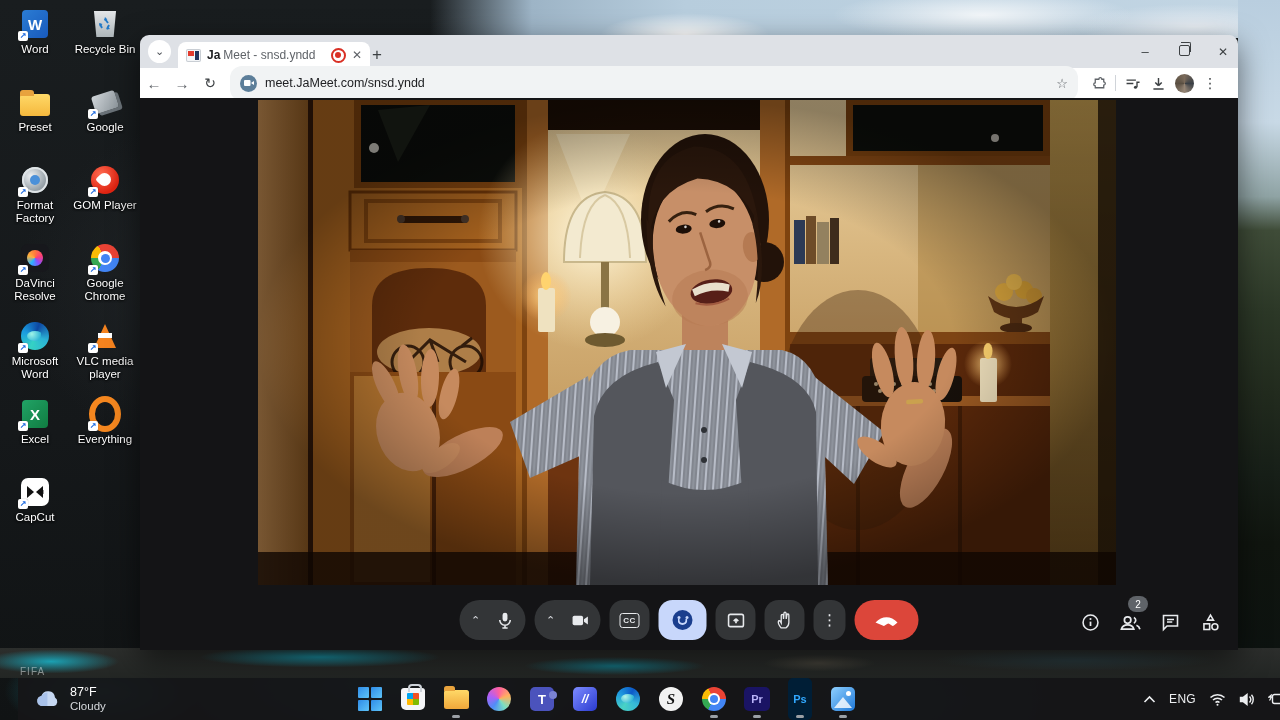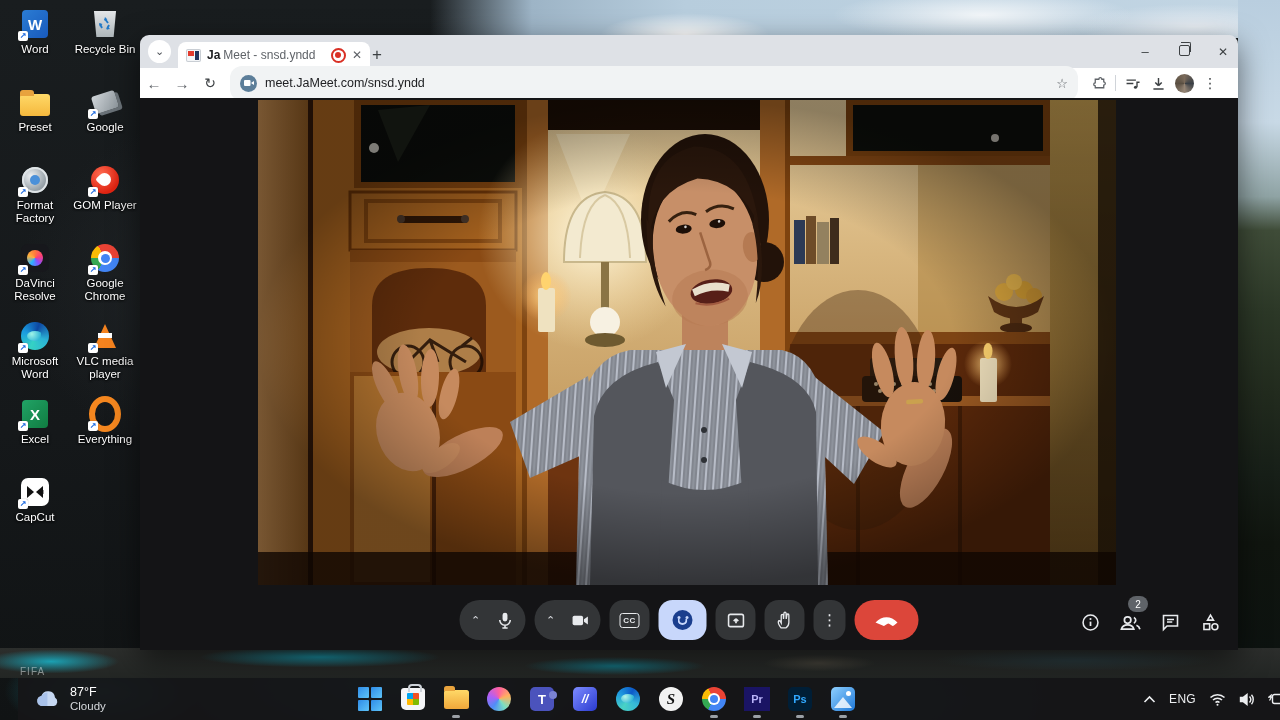--- a/index.html
+++ b/index.html
@@ -147,22 +147,22 @@
   .a-teams::after{content:"";position:absolute;right:-3px;top:4px;width:8px;height:8px;border-radius:50%;background:#7b83d3;}
   .a-slash{width:24px;height:24px;border-radius:5px;background:linear-gradient(135deg,#7d8cff,#2a3ad0);color:#fff;
     font-weight:bold;font-style:italic;font-size:12px;display:grid;place-items:center;}
   .a-edge{width:24px;height:24px;border-radius:50%;background:conic-gradient(from 210deg,#49d2c5,#1f9ce0,#0c59c9,#35b7d8,#49d2c5);position:relative;}
   .a-edge::after{content:"";position:absolute;left:5px;top:7px;width:14px;height:9px;border-radius:50%;background:radial-gradient(circle at 30% 30%,#b5f5e9,#2bb3d6 72%,transparent 74%);}
   .a-scirc{width:24px;height:24px;border-radius:50%;background:#f2f2f2;color:#141414;display:grid;place-items:center;
     font-family:"Liberation Serif",serif;font-style:italic;font-weight:bold;font-size:15px;}
   .a-chrome{width:24px;height:24px;border-radius:50%;background:conic-gradient(from -30deg,#ea4335 0 120deg,#4285f4 0 240deg,#34a853 0 300deg,#fbbc05 0 360deg);position:relative;}
   .a-chrome::before{content:"";position:absolute;left:6px;top:6px;width:12px;height:12px;border-radius:50%;background:#fff;}
   .a-chrome::after{content:"";position:absolute;left:8px;top:8px;width:8px;height:8px;border-radius:50%;background:#4285f4;}
-  .a-pr{width:38px;height:24px;border-radius:0;background:#1a1464;color:#b9b3f8;font-weight:bold;font-size:11px;display:grid;place-items:center;}
-  .a-ps{width:24px;height:24px;border-radius:5px;background:#001e36;color:#31a8ff;font-weight:bold;font-size:11px;display:grid;place-items:center;}
+  .a-pr{width:38px;height:24px;border-radius:5px;background:#1a1464;color:#b9b3f8;font-weight:bold;font-size:11px;display:grid;place-items:center;}
+  .a-ps{width:24px;height:42px;border-radius:5px;background:#001e36;color:#31a8ff;font-weight:bold;font-size:11px;display:grid;place-items:center;}
   .a-photos{width:24px;height:24px;border-radius:5px;background:linear-gradient(135deg,#8fd0ff,#1e78d7);position:relative;overflow:hidden;}
   .a-photos::before{content:"";position:absolute;left:3px;bottom:3px;width:0;height:0;border-left:9px solid transparent;border-right:9px solid transparent;border-bottom:11px solid #fffc;}
   .a-photos::after{content:"";position:absolute;right:4px;top:4px;width:5px;height:5px;border-radius:50%;background:#fff;}
   #tray{position:absolute;right:10px;display:flex;align-items:center;gap:13px;color:#eceef0;}
   #tray .lang{font-size:12px;letter-spacing:.3px;}
   
   svg.i16{width:17px;height:17px;} svg.i20{width:21px;height:21px;} svg.i22{width:23px;height:23px;}
 </style>
 </head>
 <body>

